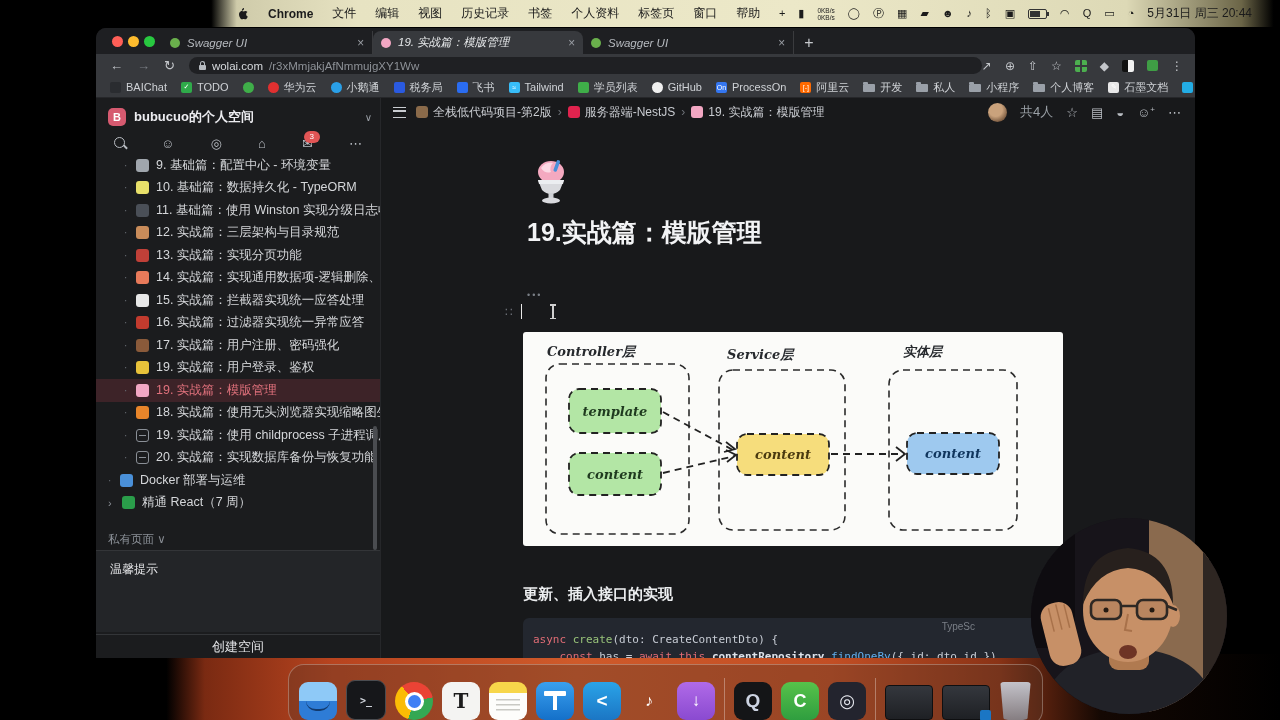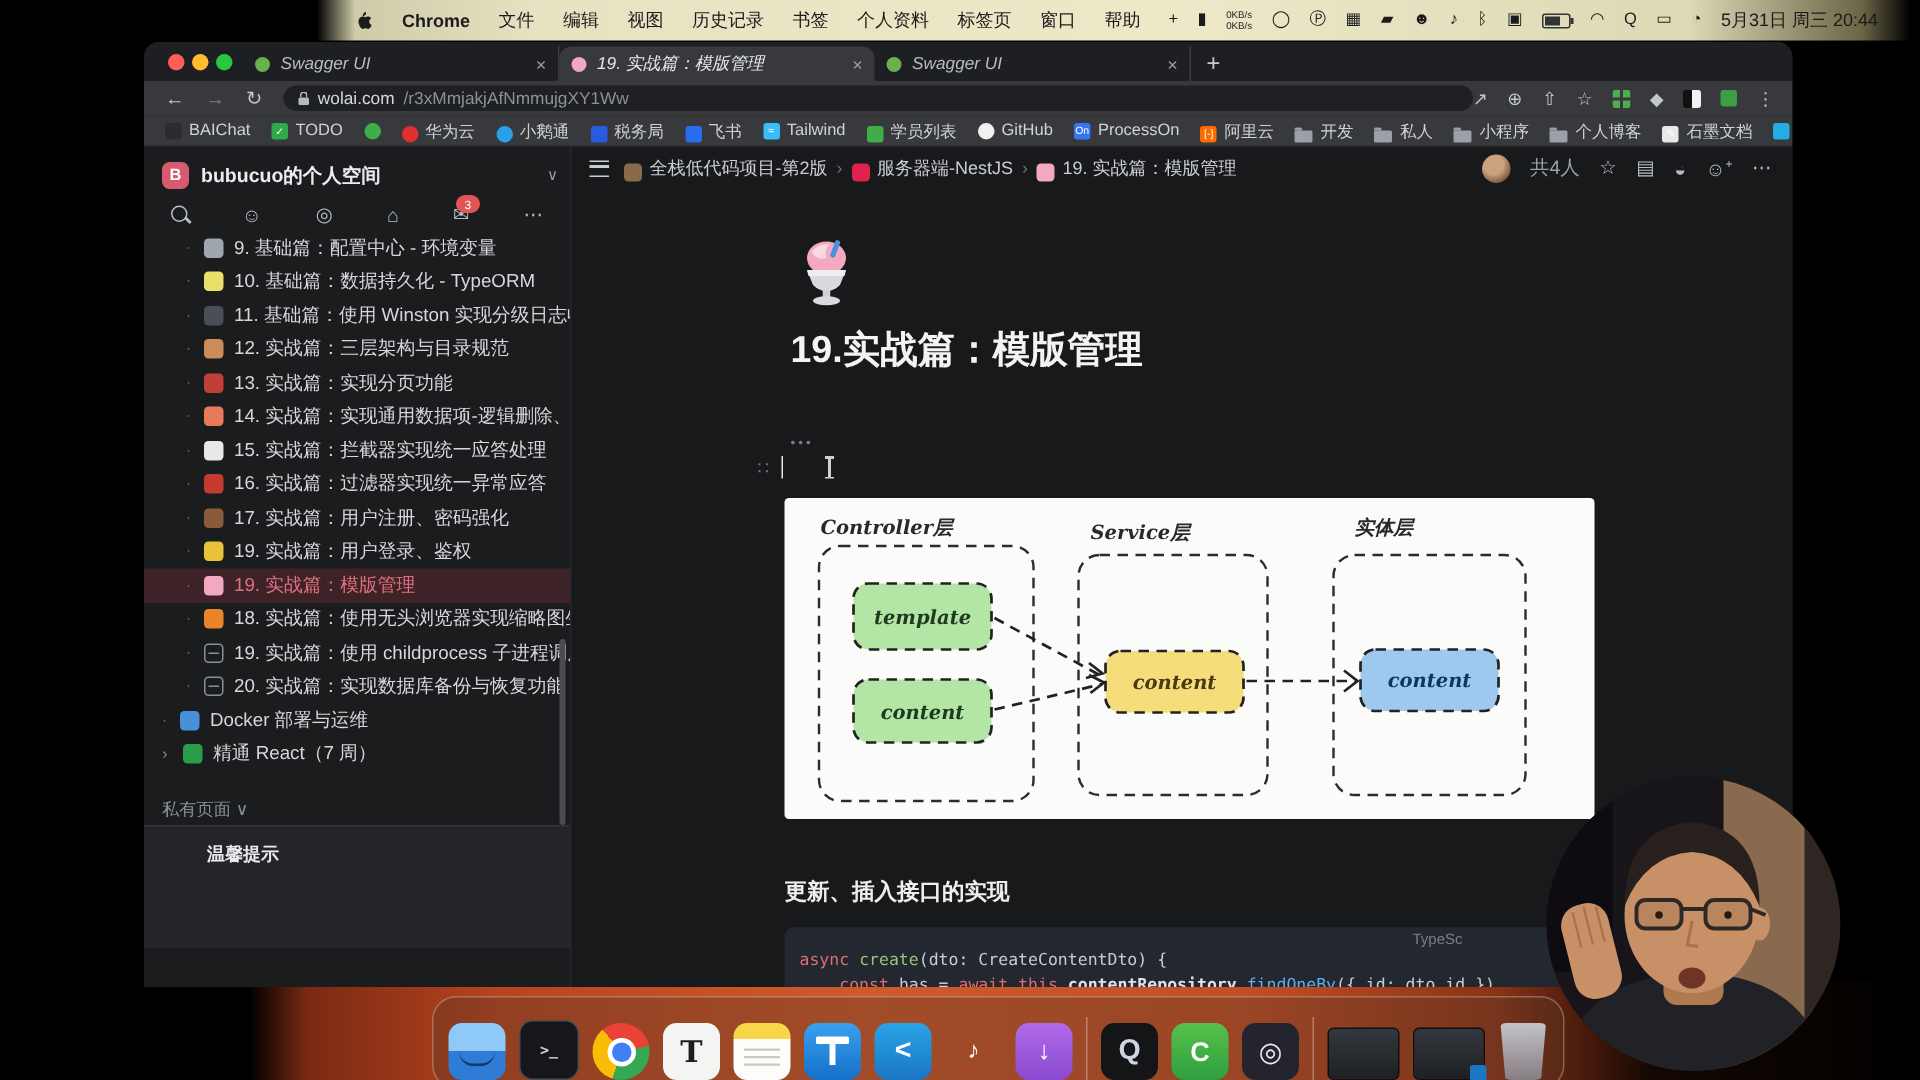--- a/index.html
+++ b/index.html
@@ -48,21 +48,21 @@
   #tb-right{margin-left:auto;display:flex;align-items:center;gap:13px;margin-right:12px;color:#c3c6ca;font-size:12px;}
   .ext-grid{width:12px;height:12px;border-radius:2px;background:#4cae4f;
      background-image:linear-gradient(#37393d 0 0),linear-gradient(#37393d 0 0);
      background-size:2px 12px,12px 2px;background-position:5px 0,0 5px;background-repeat:no-repeat;}
   .ext-sq{width:12px;height:12px;border-radius:2px;background:linear-gradient(90deg,#111 50%,#f2f2f2 50%);}
   .ext-g{width:11px;height:11px;border-radius:2px;background:#3f9e45;}
 
   #bmbar{position:absolute;left:0;top:49px;width:100%;height:20px;background:#37393d;border-bottom:1px solid #26272a;
     display:flex;align-items:center;font-size:11px;color:#cfd2d6;}
   #bmlist{display:flex;align-items:center;gap:14px;margin-left:14px;white-space:nowrap;}
-  .bm{display:flex;align-items:flex-end;gap:5px;}
+  .bm{display:flex;align-items:center;gap:5px;}
   .bm-ic{width:11px;height:11px;border-radius:2px;flex:none;display:flex;align-items:center;justify-content:center;color:#fff;font-size:7px;}
   .bm-ic.circle{border-radius:50%;}
   .bm-folder{width:12px;height:8px;background:#9aa0a8;border-radius:1px;position:relative;flex:none;margin-top:2px;}
   .bm-folder::before{content:"";position:absolute;top:-2px;left:0;width:5px;height:2px;background:#9aa0a8;border-radius:1px 1px 0 0;}
 
   
   #app{position:absolute;left:0;top:70px;width:100%;height:560px;background:#18191b;overflow:hidden;}
   #side{position:absolute;left:0;top:0;width:284px;height:100%;background:#1b1c1e;border-right:1px solid #26272a;}
   #ws-row{position:absolute;left:12px;top:8px;right:8px;height:22px;display:flex;align-items:center;gap:8px;}
   #ws-avatar{width:18px;height:18px;border-radius:5px;background:#d65a70;color:#fff;font-size:11px;font-weight:bold;
@@ -81,21 +81,21 @@
   .pg .bullet{color:#6a6f76;font-size:10px;width:5px;flex:none;}
   .pg .chev{color:#8a8f96;font-size:11px;width:7px;flex:none;}
   .pg-ic{width:13px;height:13px;border-radius:3px;flex:none;}
   .pg-ic.outline{background:transparent;border:1px solid #8a8f96;box-sizing:border-box;
      background-image:linear-gradient(#8a8f96 0 0);background-size:7px 1px;background-position:2px 5px;background-repeat:no-repeat;}
   .pg.selected{background:#3d2328;color:#e0717c;}
   #side-scroll{position:absolute;right:3px;top:328px;width:4px;height:124px;background:#4a4c50;border-radius:2px;}
   #private-row{position:absolute;left:12px;top:434px;color:#8a8f96;font-size:11.5px;}
   #notice{position:absolute;left:0;top:452px;width:284px;height:82px;background:#232528;border-top:1px solid #333538;
      padding:10px 14px;box-sizing:border-box;}
-  #notice-title{color:#e8e9eb;font-size:12px;font-weight:bold;margin-bottom:6px;margin-left:28px;}
+  #notice-title{color:#e8e9eb;font-size:12px;font-weight:normal;margin-bottom:6px;}
   #notice-body{color:#9da1a8;font-size:10.5px;line-height:15px;}
   #notice-body b{color:#d8dadd;font-weight:bold;}
   #create-row{position:absolute;left:0;top:536px;width:284px;height:24px;border-top:1px solid #333538;
      display:flex;align-items:center;justify-content:center;color:#e3e4e7;font-size:13px;}
 
   
   #main{position:absolute;left:285px;top:0;right:0;height:100%;}
   #doc-top{position:absolute;left:0;top:0;right:0;height:28px;display:flex;align-items:center;color:#c9ccd1;font-size:12px;}
   .hamb{width:13px;height:9px;border-top:1.5px solid #c9ccd1;border-bottom:1.5px solid #c9ccd1;position:relative;margin:0 10px 0 12px;}
   .hamb::before{content:"";position:absolute;left:0;top:2.5px;width:13px;height:1.5px;background:#c9ccd1;}
@@ -430,20 +430,23 @@
               <span class="chev">›</span>
               <span class="pg-ic" style="background: rgb(42, 157, 74);"></span>
               <span>精通 React（7 周）</span>
             </div>
           </div>
         <div id="side-scroll"></div>
         <div id="private-row"><span>私有页面</span> <span>∨</span></div>
         <div id="notice">
           <div id="notice-title">温馨提示</div>
         </div>
+        <div id="create-row">
+            <span>创建空间</span>
+          </div>
       </div>
 
       <div id="main">
         <div id="doc-top">
           <span class="hamb"></span>
           <div id="crumbs">
               <span class="bm">
                 <span class="cr-ic" style="background: rgb(138, 106, 74);"></span>
                 <span>全栈低代码项目-第2版</span>
               </span>

